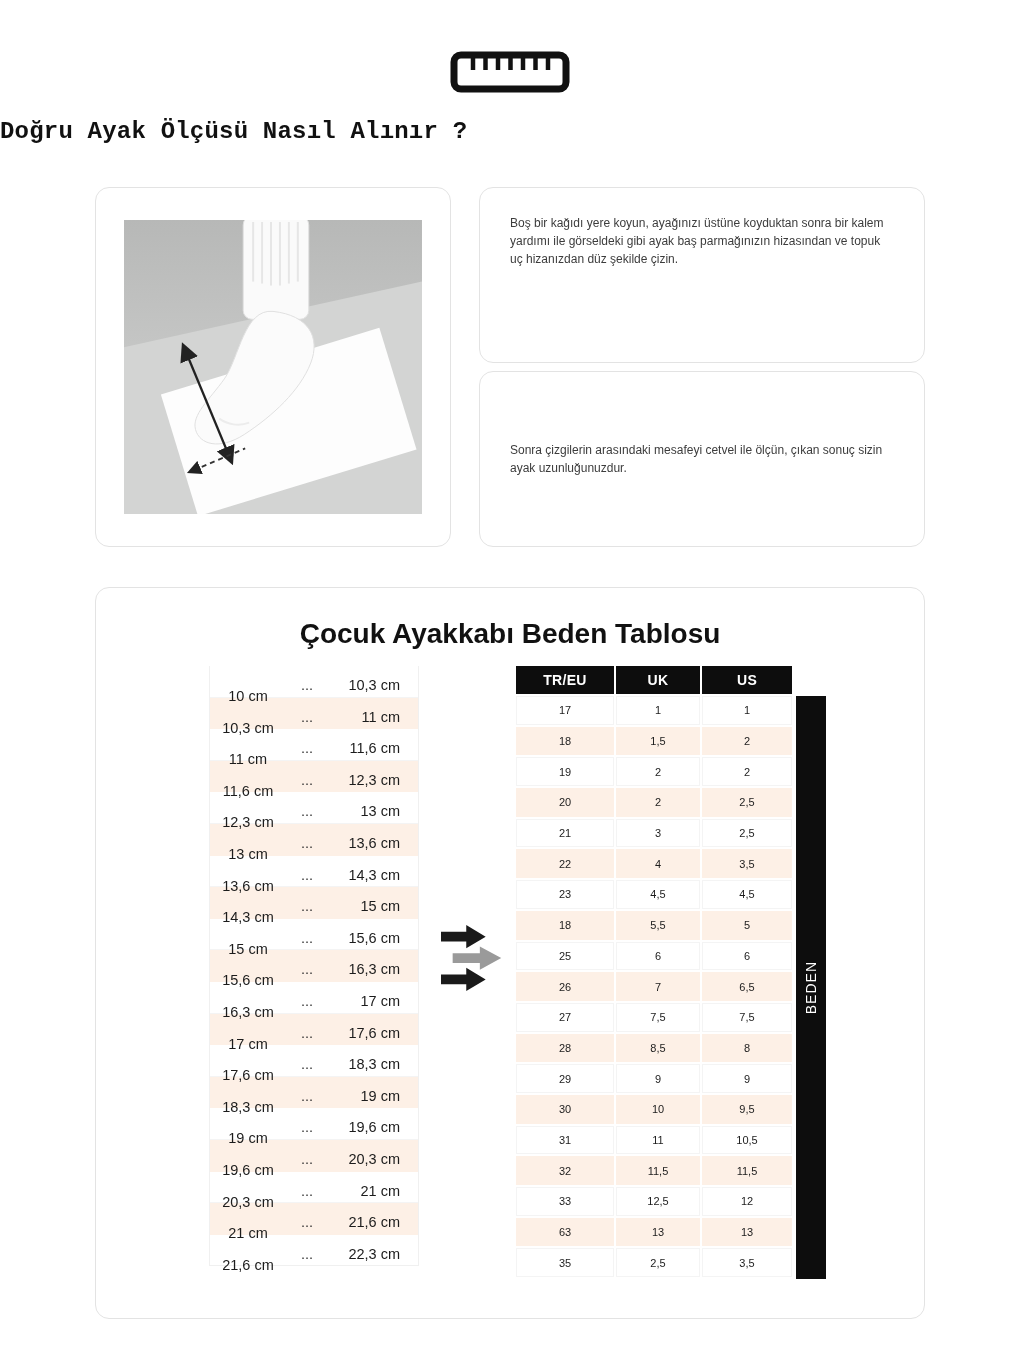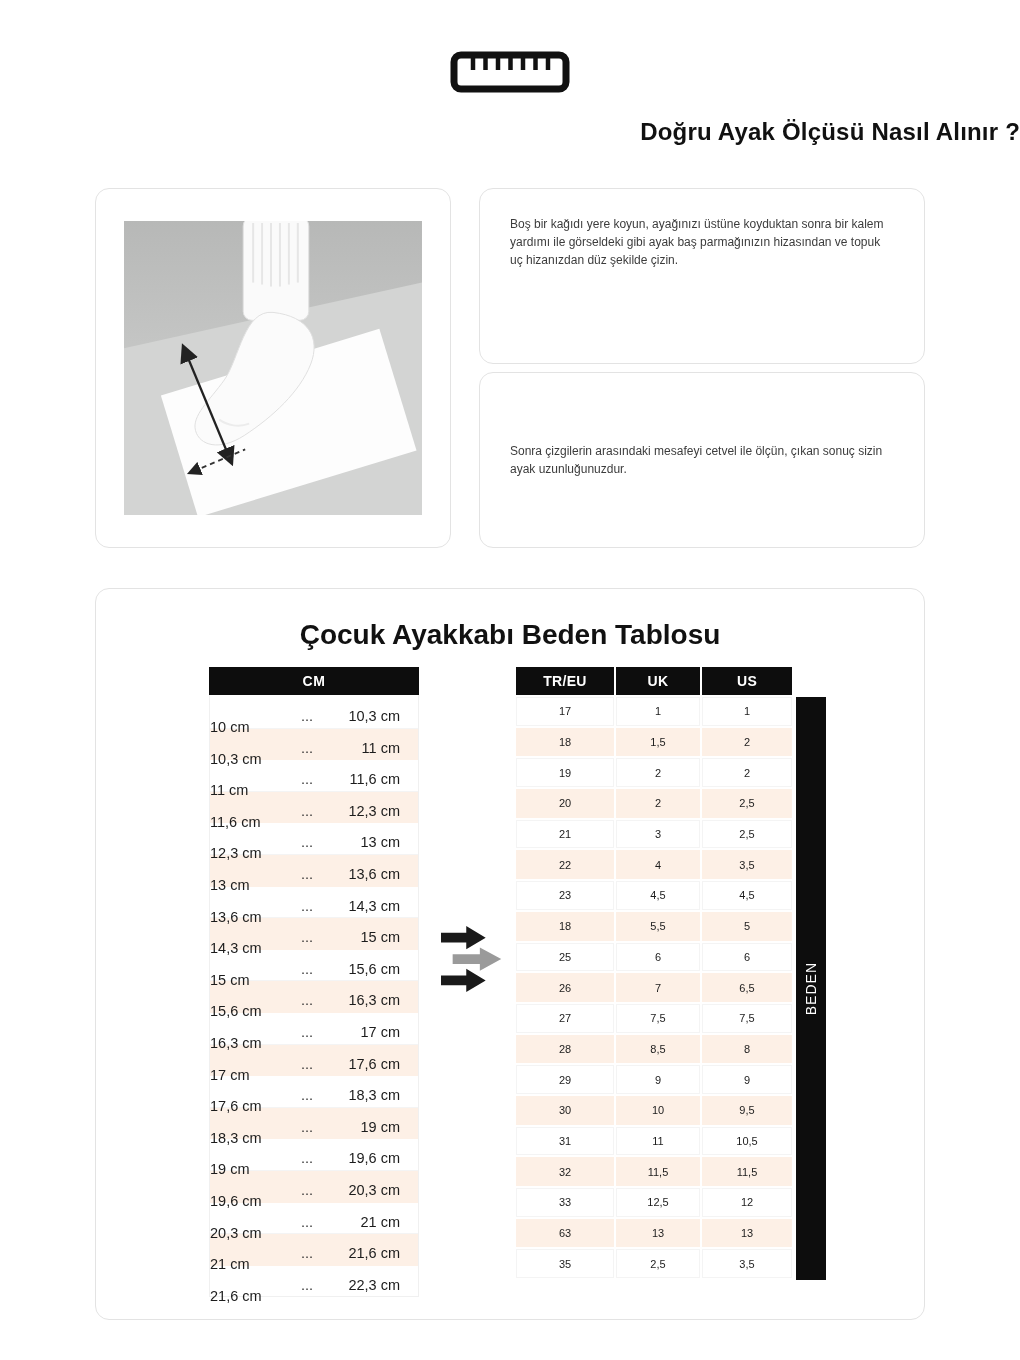--- a/index.html
+++ b/index.html
@@ -1,40 +1,40 @@
 <!DOCTYPE html>
 <html><head>
 <meta charset="utf-8">
 <style>
   html,body{margin:0;padding:0;background:#fff;}
   body{width:1020px;height:1360px;font-family:"Liberation Sans",sans-serif;color:#222;-webkit-font-smoothing:antialiased;}
   .page{position:relative;width:1020px;height:1360px;background:#fff;overflow:hidden;}
 
   .ruler-wrap{display:flex;justify-content:center;padding-top:50px;}
-  .main-title{text-align:right;font-size:24px;font-weight:700;color:#111;margin-top:24px;letter-spacing:.2px;}
+  .main-title{text-align:left;font-size:24px;font-weight:700;color:#111;margin-top:24px;letter-spacing:.2px;font-family:Liberation Mono, monospace;}
 
   .top-section{display:flex;gap:28px;margin:42px 95px 0 95px;height:360px;box-sizing:border-box;}
   .photo-card{width:356px;flex:none;border:1px solid #e3e3e3;border-radius:14px;box-sizing:border-box;padding:32px 28px;}
   .photo-card svg{width:100%;height:100%;display:block;}
   .right-col{flex:1;display:flex;flex-direction:column;gap:8px;}
   .text-card{border:1px solid #e3e3e3;border-radius:14px;box-sizing:border-box;padding:26px 30px;font-size:12px;line-height:1.5;color:#3c3c3c;}
   .text-card.first{height:176px;}
   .text-card.second{flex:1;display:flex;align-items:center;}
 
   .chart-card{margin:40px 95px 0 95px;border:1px solid #e3e3e3;border-radius:14px;box-sizing:border-box;height:732px;padding-top:30px;position:relative;}
   .chart-title{text-align:center;font-size:28px;font-weight:700;color:#111;}
 
   .tables{position:relative;margin-top:16px;height:640px;}
 
   .cm-table{position:absolute;left:113px;top:0;width:210px;border:1px solid #f0f0f0;border-top:none;box-sizing:border-box;}
   .cm-header{background:#0d0d0d;color:#fff;height:28px;display:flex;align-items:center;justify-content:center;font-size:14px;font-weight:700;letter-spacing:.5px;margin:0 -1px 2px -1px;}
   .cm-row{display:grid;grid-template-columns:76px 42px 90px;height:30.6px;align-items:center;font-size:14.5px;background:#fff;border-bottom:1px solid #f4f4f4;color:#1c1c1c;}
   .cm-row:last-child{border-bottom:none;}
   .cm-row.alt{background:#fdf0e6;border-bottom-color:#fdf0e6;}
-  .cm-row .c1{text-align:left;margin-top:22px;}
+  .cm-row .c1{text-align:center;margin-top:22px;}
   .cm-row .sep{text-align:center;color:#333;}
   .cm-row .c2{text-align:right;padding-right:18px;}
 
   .arrows-wrap{position:absolute;left:345px;top:256px;width:68px;height:76px;}
 
   .size-table{position:absolute;left:420px;top:0;width:276px;}
   .size-header{display:grid;grid-template-columns:98px 84px 90px;gap:2px;margin-bottom:2px;}
   .size-header .h{background:#0d0d0d;color:#fff;height:28px;display:flex;align-items:center;justify-content:center;font-size:14px;font-weight:700;letter-spacing:.3px;}
   .size-body{display:grid;grid-template-columns:98px 84px 90px;gap:2px;grid-auto-rows:28.7px;}
   .size-cell{background:#fff;display:flex;align-items:center;justify-content:center;font-size:11px;color:#1c1c1c;box-shadow:inset 0 0 0 1px #f4f4f4;}
@@ -115,21 +115,20 @@
     </div>
 
   </div>
 
   <div class="chart-card">
     <div class="chart-title">Çocuk Ayakkabı Beden Tablosu</div>
 
     <div class="tables">
 
       <div class="cm-table">
-        <div class="cm-header">CM</div>
         <div>
             <div class="cm-row">
               <span class="c1">10 cm</span>
               <span class="sep">...</span>
               <span class="c2">10,3 cm</span>
             </div>
             <div class="cm-row alt">
               <span class="c1">10,3 cm</span>
               <span class="sep">...</span>
               <span class="c2">11 cm</span>

